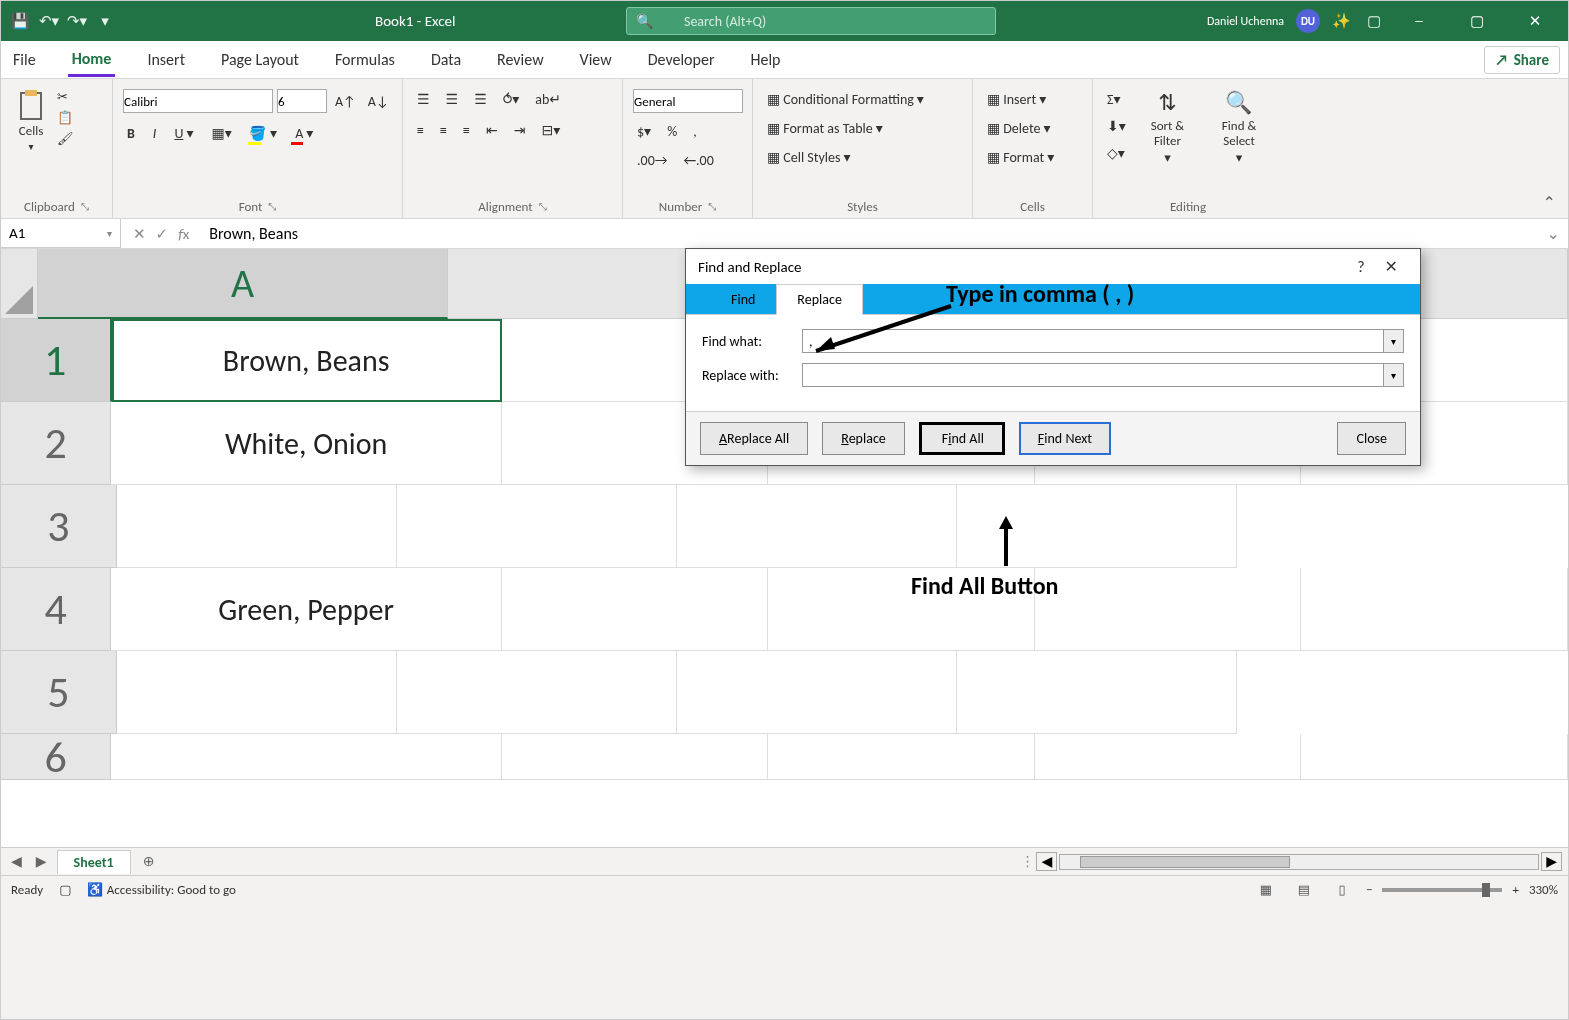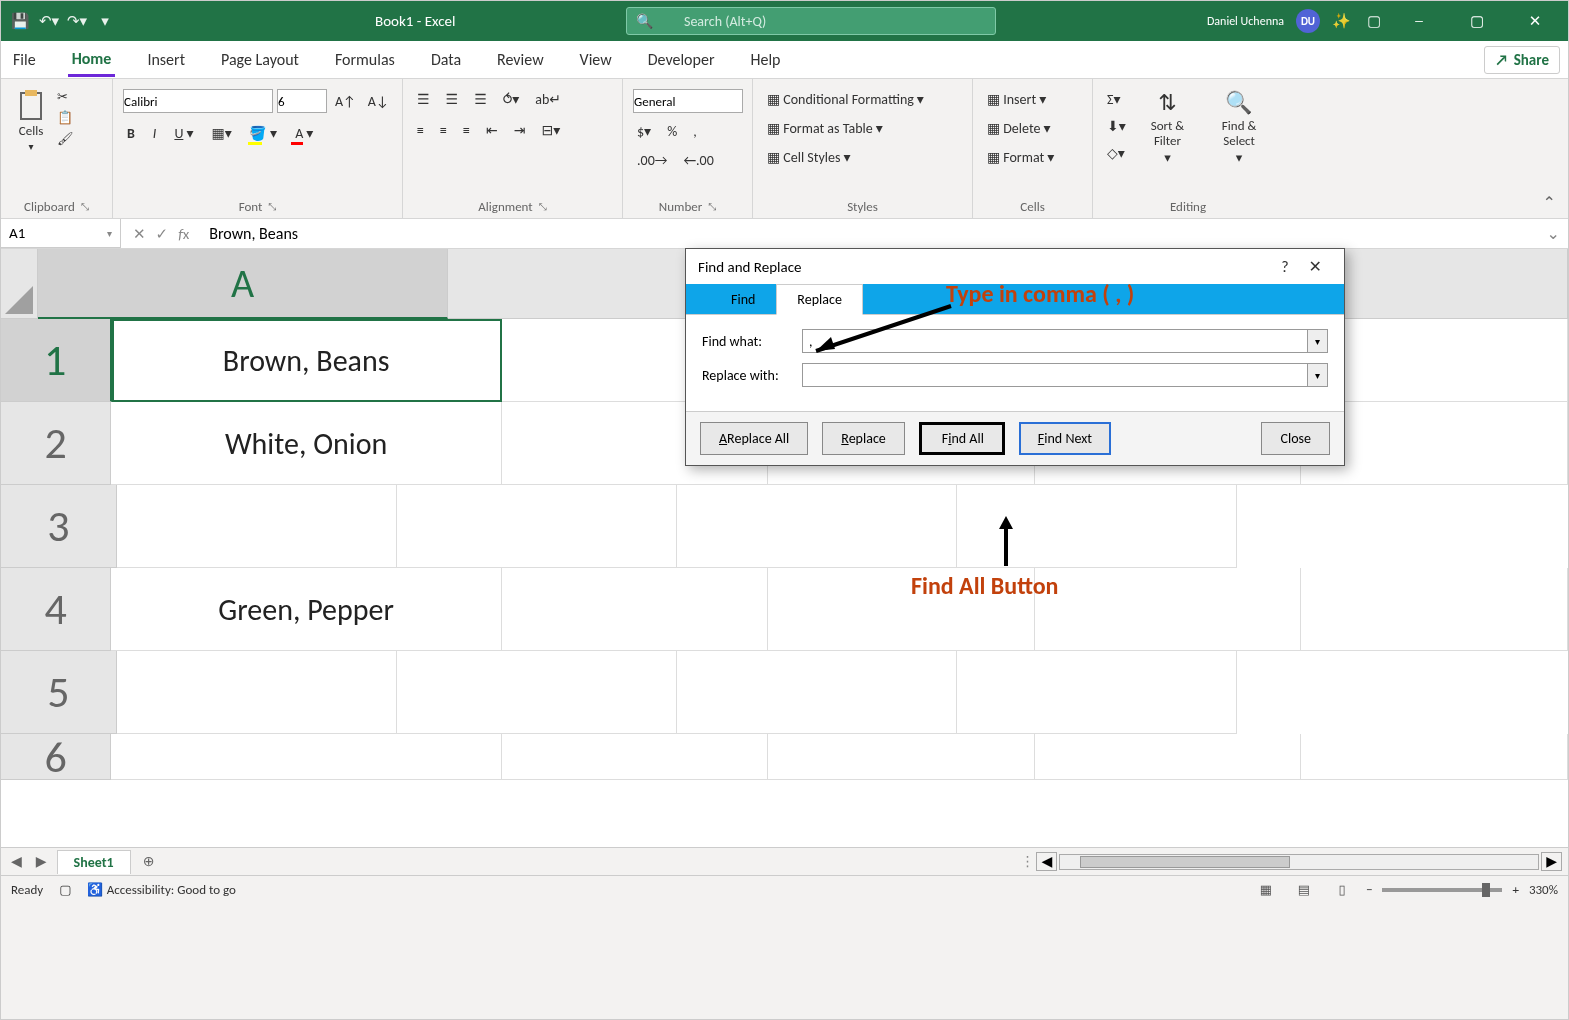--- a/index.html
+++ b/index.html
@@ -65,42 +65,42 @@
   .scroll-thumb { position:absolute;left:20px;top:1px;height:12px;width:210px;background:#ccc;border:1px solid #999; }
 
   
   .status-bar { height:28px; background:#f3f2f1; border-top:1px solid #ccc; display:flex; align-items:center; font-size:13px; color:#333; padding:0 10px; gap:16px; }
   .status-bar .right { margin-left:auto; display:flex;align-items:center;gap:10px; }
   .view-btn { width:28px;height:20px;border:1px solid transparent;display:flex;align-items:center;justify-content:center;color:#555; }
   .zoom-slider { width:120px;height:4px;background:#999;position:relative; }
   .zoom-thumb { position:absolute;right:12px;top:-5px;width:8px;height:14px;background:#666; }
 
   
-  .dialog { position:absolute; left:684px; top:247px; width:660px; background:#fff; border:1px solid #555; box-shadow:4px 4px 12px rgba(0,0,0,.3); font-size:14px; }
+  .dialog { position:absolute; left:684px; top:247px; width:736px; background:#fff; border:1px solid #555; box-shadow:4px 4px 12px rgba(0,0,0,.3); font-size:14px; }
   .dlg-title { display:flex; align-items:center; padding:8px 12px; font-size:15px; }
   .dlg-title .spacer { flex:1; }
   .dlg-title .help,.dlg-title .close { padding:0 10px; font-size:16px; color:#333; cursor:pointer; }
   .dlg-tabs { display:flex; background:#0ea5e9; padding:0 24px; border-bottom:1px solid #ccc; }
   .dlg-tab { padding:6px 20px; border:1px solid transparent; margin-bottom:-1px; }
   .dlg-tab.active { background:#fff; border:1px solid #ccc; border-bottom:1px solid #fff; }
   .dlg-body { padding:14px 16px; }
   .field-row { display:flex; align-items:center; gap:10px; margin-bottom:10px; }
   .field-row label { width:90px; }
   .combo-input { flex:1; height:24px; border:1px solid #999; display:flex; }
   .combo-input input { flex:1; border:none; padding:0 6px; font-size:14px; outline:none; }
   .combo-input .ar { width:20px;border-left:1px solid #999;background:#eee;display:flex;align-items:center;justify-content:center;font-size:10px; }
   .options-row { display:flex; justify-content:flex-end; padding:6px 0 14px; }
   .opt-btn { padding:4px 12px; border:1px solid #999; background:#e8e8e8; }
   .dlg-buttons { display:flex; gap:14px; padding:10px 14px; border-top:1px solid #ccc; background:#f4f4f4; justify-content:flex-start; }
   .dlg-btn { padding:5px 18px; border:1px solid #888; background:#e8e8e8; font-size:14px; }
   .dlg-btn.highlight { border:3px solid #000; font-weight:400;padding-left:20px; }
   .dlg-btn.default { border:1px solid #2a6fd6; box-shadow:0 0 0 1px #2a6fd6 inset; }
 
   
-  .anno { position:absolute; font-weight:700; font-size:24px; color:#c2410c; pointer-events:none; }
+  .anno { position:absolute; font-weight:700; font-size:24px; color:#000000; pointer-events:none; }
   .arrow { position:absolute; pointer-events:none; }
 </style>
 </head>
 <body>
 
 <div class="titlebar">
   <div class="qat">
     <span class="qat-icon">💾</span>
     <span class="qat-icon">↶▾</span>
     <span class="qat-icon">↷▾</span>

